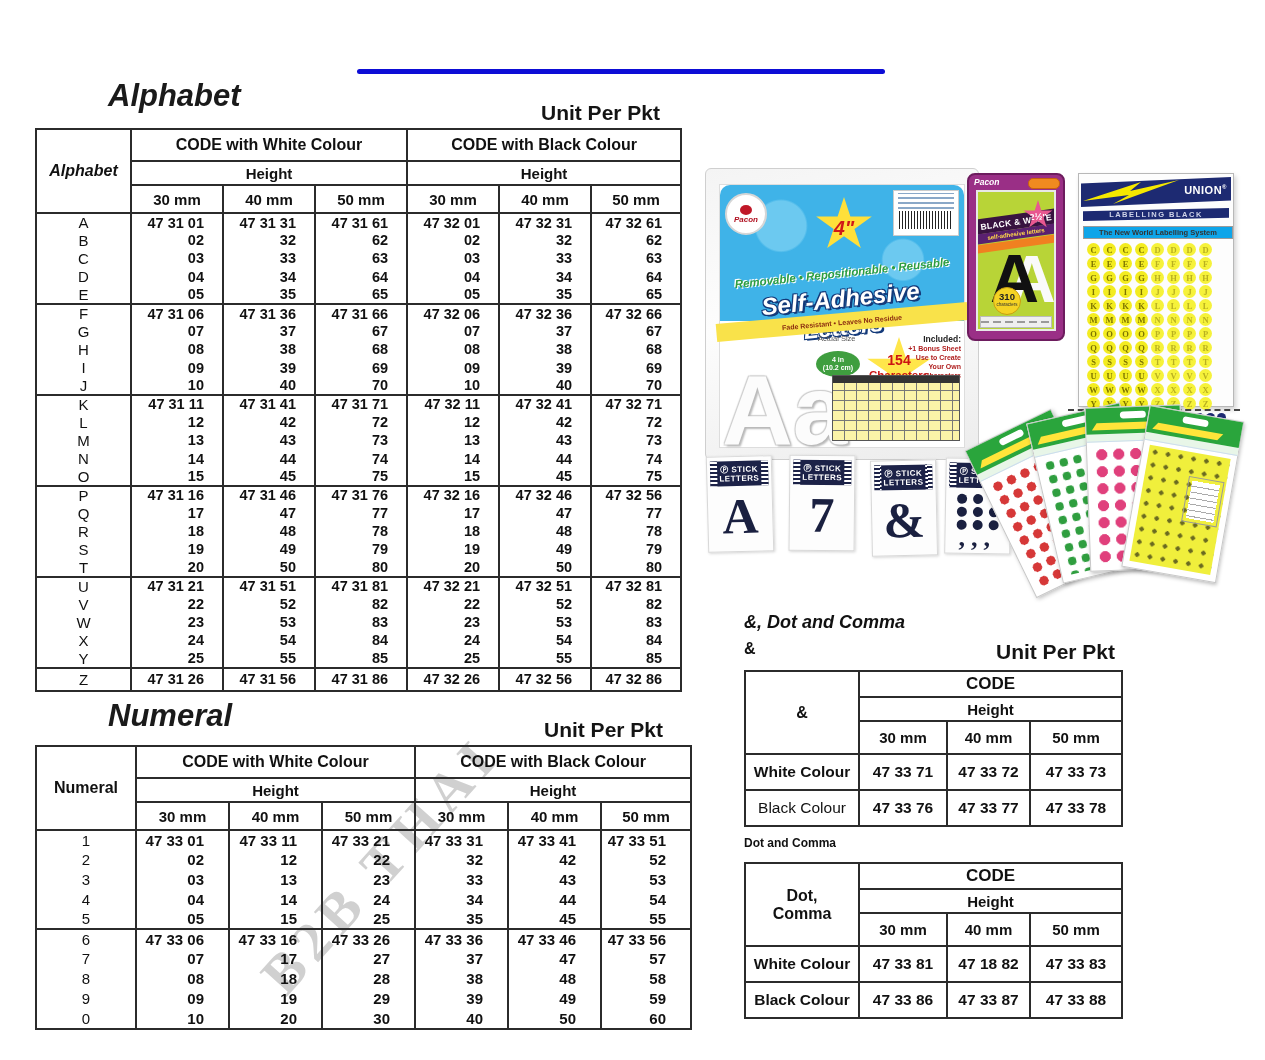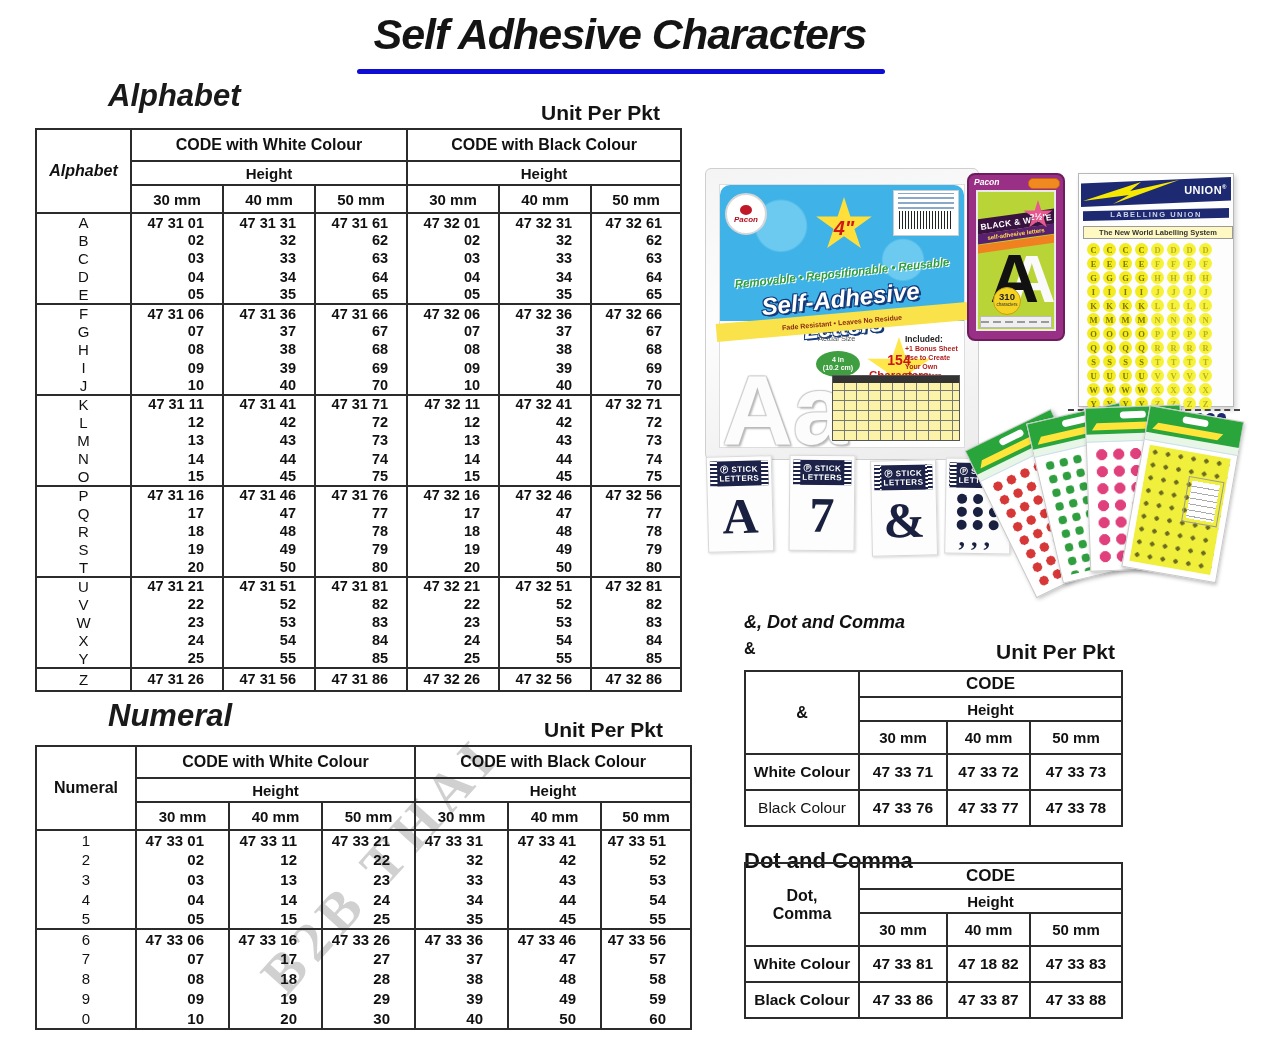--- a/index.html
+++ b/index.html
@@ -39,21 +39,21 @@
   .small-table .hgt{font-size:15px;font-weight:bold;height:22px;}
   .small-table .mm{font-size:15px;font-weight:bold;height:31px;}
   .small-table td.rl{font-size:15.5px;text-align:center;}
   .small-table td.rl.b{font-weight:bold;}
   .small-table td.cv{font-weight:bold;font-size:15.5px;}
   .small-table tr.body-row{height:36px;}
   .small-table .corner2{font-size:16px;font-weight:bold;}
 
   .sub-label{position:absolute;font-weight:bold;font-size:16px;}
   .amp-heading{position:absolute;font-weight:bold;font-style:italic;font-size:18px;}
-  .dot-heading{position:absolute;font-weight:bold;font-size:22px;margin-top:12px;}
+  .dot-heading{position:absolute;font-weight:bold;font-size:12px;}
 
   
   .watermark{position:absolute;left:160px;top:720px;width:440px;height:290px;display:flex;
              align-items:center;justify-content:center;transform:rotate(-48deg);
              font-family:"Liberation Serif",serif;font-size:56px;font-weight:bold;letter-spacing:8px;
              color:rgba(110,110,110,0.32);pointer-events:none;white-space:nowrap;}
 
   
   .pack-big{position:absolute;left:705px;top:168px;width:272px;height:290px;
             background:linear-gradient(165deg,#f4f4f4,#fdfdfd 45%,#ececec);border:1px solid #cfcfcf;border-radius:6px;}
@@ -84,21 +84,21 @@
   .pb-aa{position:absolute;left:2px;bottom:-8px;font-size:98px;font-weight:bold;line-height:90px;color:#fcfcfc;
          text-shadow:2px 2px 2px #b9b9b9,-1px -1px 1px #cfcfcf,1px -1px 1px #cfcfcf,-1px 1px 1px #cfcfcf;}
   .pb-actual{position:absolute;left:98px;top:150px;font-size:7.5px;color:#555;text-align:center;line-height:8px;}
   .pb-oval{position:absolute;left:96px;top:166px;width:44px;height:26px;border-radius:50%;background:#3f9e3f;
            color:#fff;font-size:7px;font-weight:bold;display:flex;flex-direction:column;align-items:center;justify-content:center;line-height:8px;}
   .pb-154wrap{position:absolute;left:146px;top:152px;width:66px;height:62px;display:flex;align-items:center;justify-content:center;}
   .pb-154burst{position:absolute;inset:0;background:#ffe64a;}
   .pb-154{position:relative;text-align:center;color:#cc1414;font-weight:bold;line-height:15px;}
   .pb-154 .n{font-size:14px;}
   .pb-154 .c{font-size:11.5px;}
-  .pb-included{position:absolute;right:3px;top:150px;width:56px;text-align:left;line-height:9px;}
+  .pb-included{position:absolute;right:3px;top:150px;width:56px;text-align:right;line-height:9px;}
   .pb-included .t{font-size:8.5px;font-weight:bold;color:#222;}
   .pb-included .l{font-size:7px;color:#b02020;font-weight:bold;}
   .pb-chart{position:absolute;right:4px;bottom:6px;width:126px;height:64px;background:#fbf3a8;border:1px solid #555;
             background-image:repeating-linear-gradient(0deg,transparent 0 9px,#777 9px 10px),
                              repeating-linear-gradient(90deg,transparent 0 11px,#777 11px 12px);}
   .pb-chart .hd{height:7px;background:#333;}
 
   
   .pack-bw{position:absolute;left:967px;top:173px;width:94px;height:164px;background:#9a2f86;
            border:2px solid #6d1c5e;border-radius:8px;}
@@ -127,21 +127,21 @@
          border:1px solid #b8b8b8;box-shadow:2px 3px 5px rgba(0,0,0,.18);}
   .un-head{position:relative;height:30px;margin:3px 2px 0 2px;background:#1d2a72;
            clip-path:polygon(0 22%,100% 0,100% 78%,0 100%);}
   .un-head svg{position:absolute;left:2px;top:2px;width:100px;height:26px;}
   .un-brand{position:absolute;right:4px;top:7px;font-size:11px;font-weight:bold;color:#fff;letter-spacing:.5px;}
   .un-reg{font-size:6px;vertical-align:super;}
   .un-head2{position:relative;height:13px;margin:1px 4px 0 4px;background:#1d2a72;
             clip-path:polygon(0 25%,100% 0,100% 75%,0 100%);
             display:flex;align-items:center;justify-content:center;}
   .un-head2 span{font-size:7.5px;font-weight:bold;color:#cfd3e8;letter-spacing:1.5px;}
-  .un-sub{margin:5px 0 3px 4px;background:#fef9c3;border:1px solid #9a9a9a;text-align:center;
+  .un-sub{margin:5px 0 3px 4px;background:#0ea5e9;border:1px solid #9a9a9a;text-align:center;
           font-size:7.5px;font-weight:bold;color:#333;padding:1px 0;}
   .un-grid{padding:1px 6px 0 8px;}
   .un-row{display:flex;gap:3px;margin-bottom:1px;}
   .un-dot{width:13px;height:13px;border-radius:50%;background:#f3ec20;display:inline-flex;align-items:center;
           justify-content:center;font-size:8.5px;font-weight:bold;color:#7d7400;font-family:"Liberation Serif",serif;}
   .un-dot.lite{background:#f6f23a;color:#b9b020;}
   .un-foot{display:flex;align-items:center;gap:2px;padding:1px 3px 0 3px;}
   .un-foot .nd{width:9px;height:9px;border-radius:50%;background:#1d2a72;flex:0 0 auto;}
   .un-foot .uf{font-size:8.5px;font-weight:bold;color:#1d2a72;letter-spacing:1px;padding:0 1px;}
   .un-dash{position:absolute;left:1068px;top:409px;width:172px;border-top:2px dashed #444;}
@@ -177,21 +177,20 @@
   .fp-pink{background-image:radial-gradient(circle,#e0407c 44%,transparent 48%);background-size:17px 17px;}
   .fp-yellow{background:#f0ef3c;background-image:radial-gradient(circle,#6a6a20 22%,transparent 26%);background-size:13px 13px;}
   .fp-label{position:absolute;right:2px;top:24px;width:28px;height:38px;background:#fff;border:1px solid #999;
             background-image:repeating-linear-gradient(0deg,transparent 0 5px,#aaa 5px 6px);background-clip:content-box;padding:3px;}
 </style>
 </head>
 <body>
 
 <div id="canvas">
 
-  <div class="main-title">Self Adhesive Characters</div>
   <div class="title-rule"></div>
 
   <div class="watermark">B2B THAI</div>
 
   <div class="sec-heading" style="left:108px;top:78px;">Alphabet</div>
   <div class="unit-label" style="left:480px;top:101px;">Unit Per Pkt</div>
 
   <table class="code-table" id="alphabet-table" style="left:35px;top:128px;width:645px;">
     <colgroup>
       <col style="width:95px">
@@ -741,21 +740,21 @@
   </div>
 
   <div class="union">
     <div class="un-head">
       <svg viewBox="0 0 100 26">
         <polygon points="0,22 58,3 47,12 96,1 30,25 46,16" fill="#f6e800"></polygon>
       </svg>
       <div class="un-brand"><span>UNION</span><span class="un-reg">®</span></div>
     </div>
     <div class="un-head2">
-      <span>LABELLING UNION</span>
+      <span>LABELLING BLACK</span>
     </div>
     <div class="un-sub">The New World Labelling System</div>
     <div class="un-grid">
         <div class="un-row">
           <span class="un-dot">C</span>
           <span class="un-dot">C</span>
           <span class="un-dot">C</span>
           <span class="un-dot">C</span>
           <span class="un-dot lite">D</span>
           <span class="un-dot lite">D</span>

